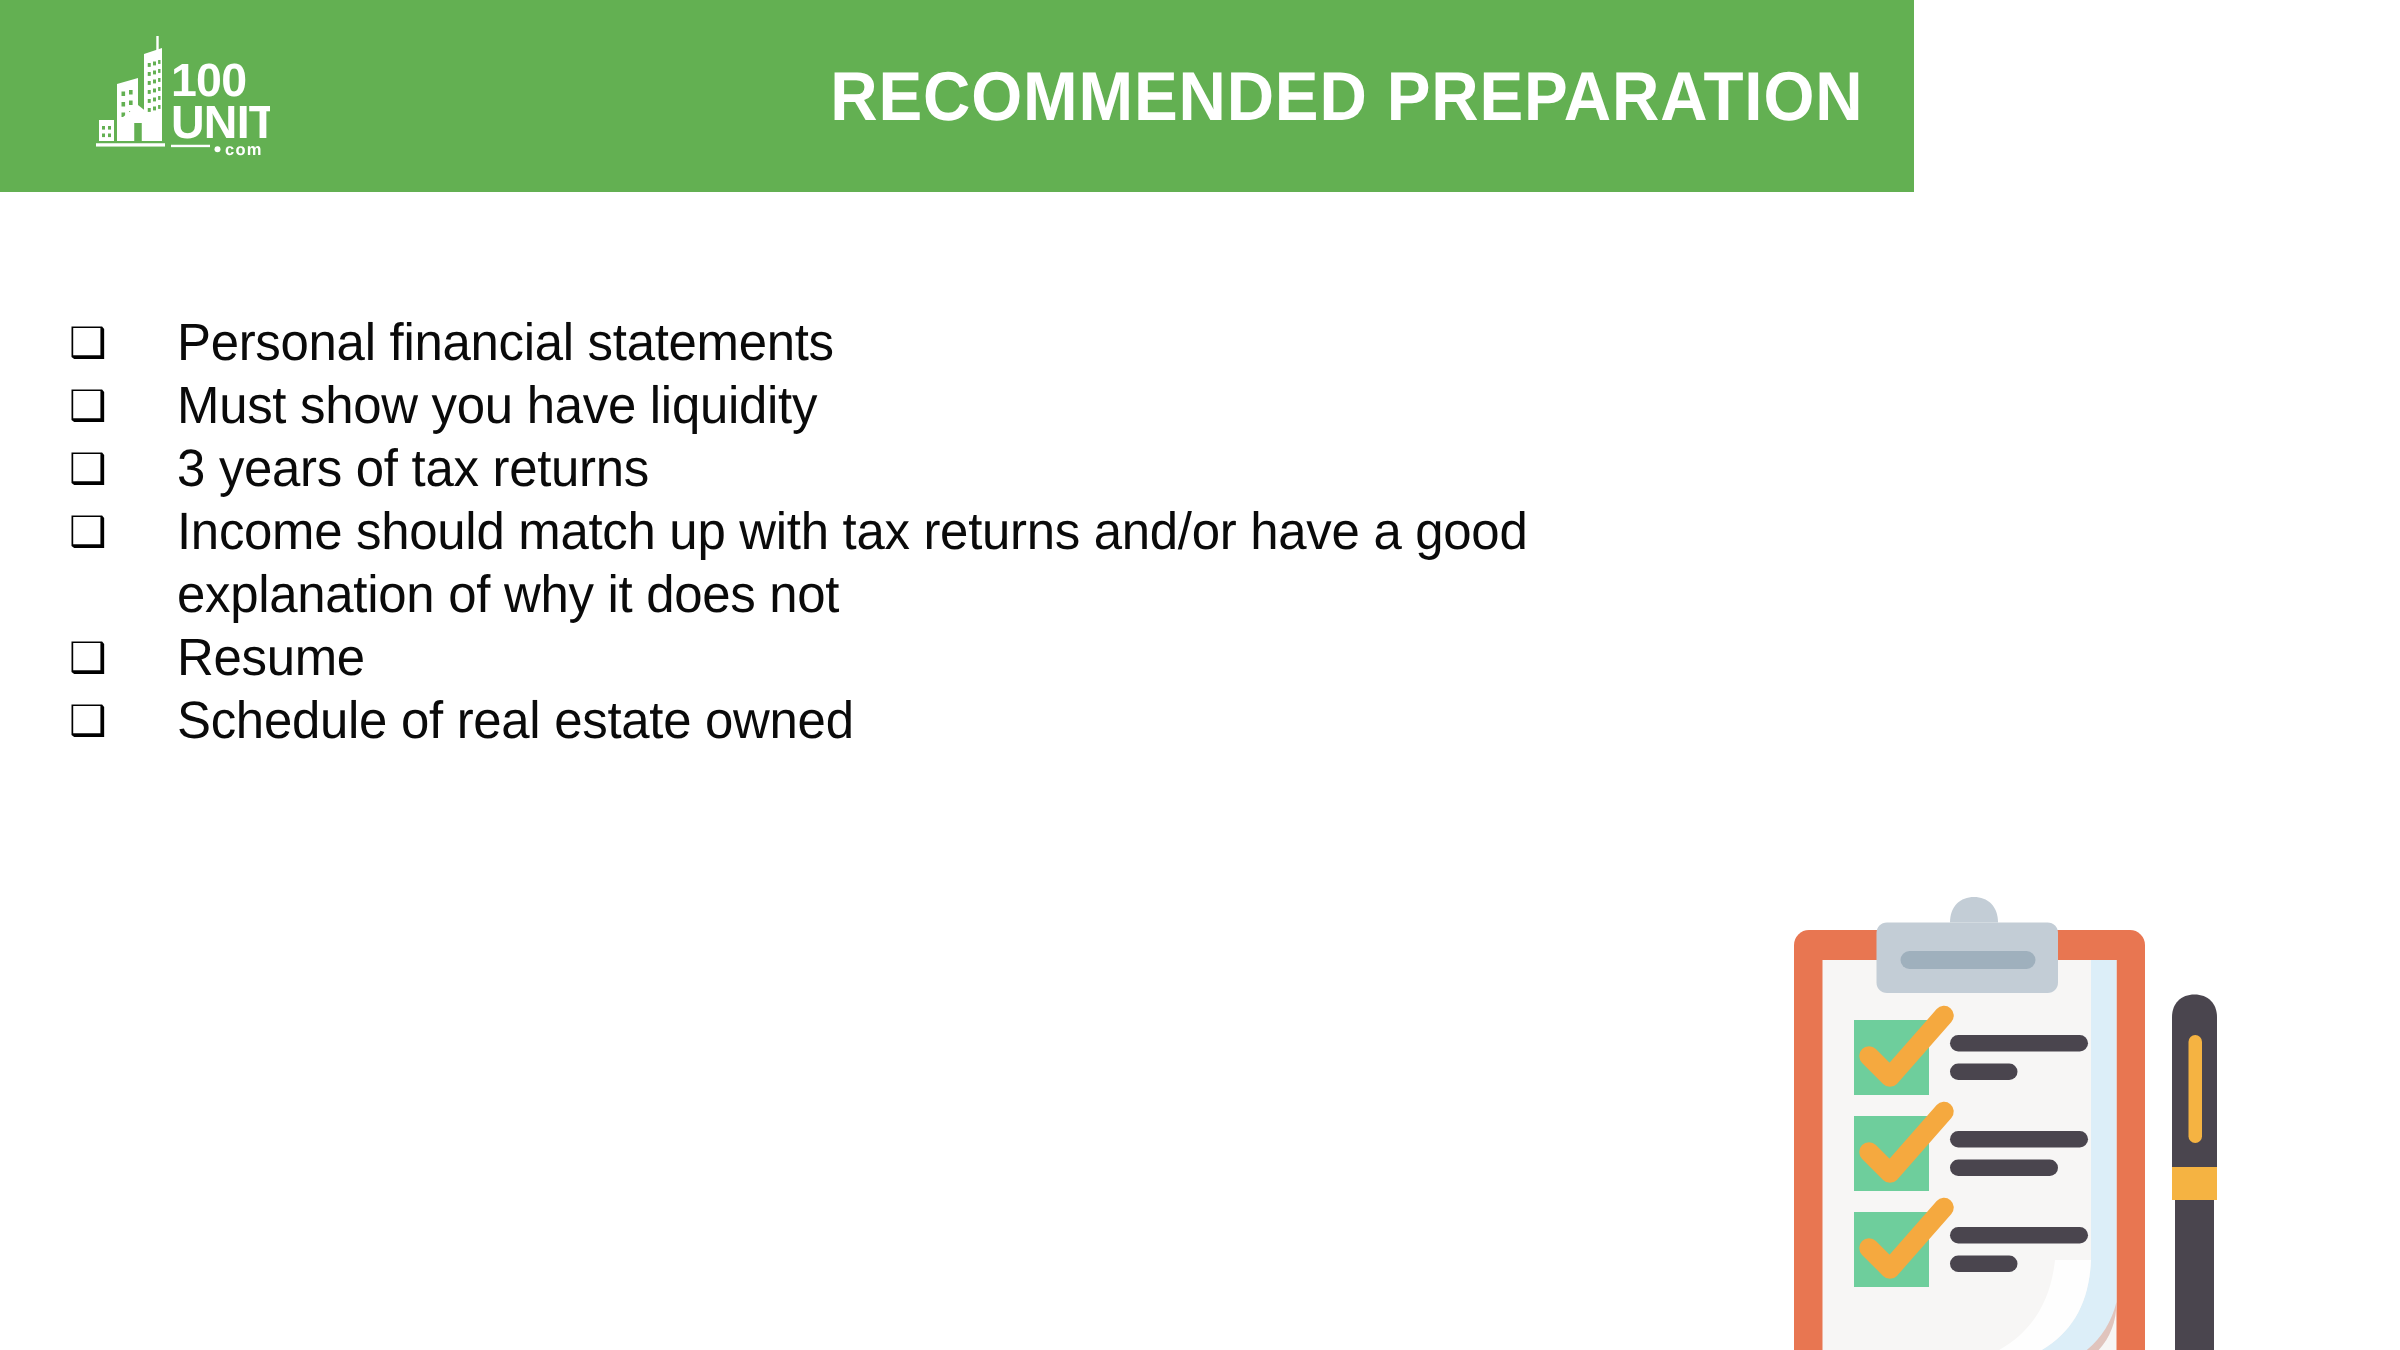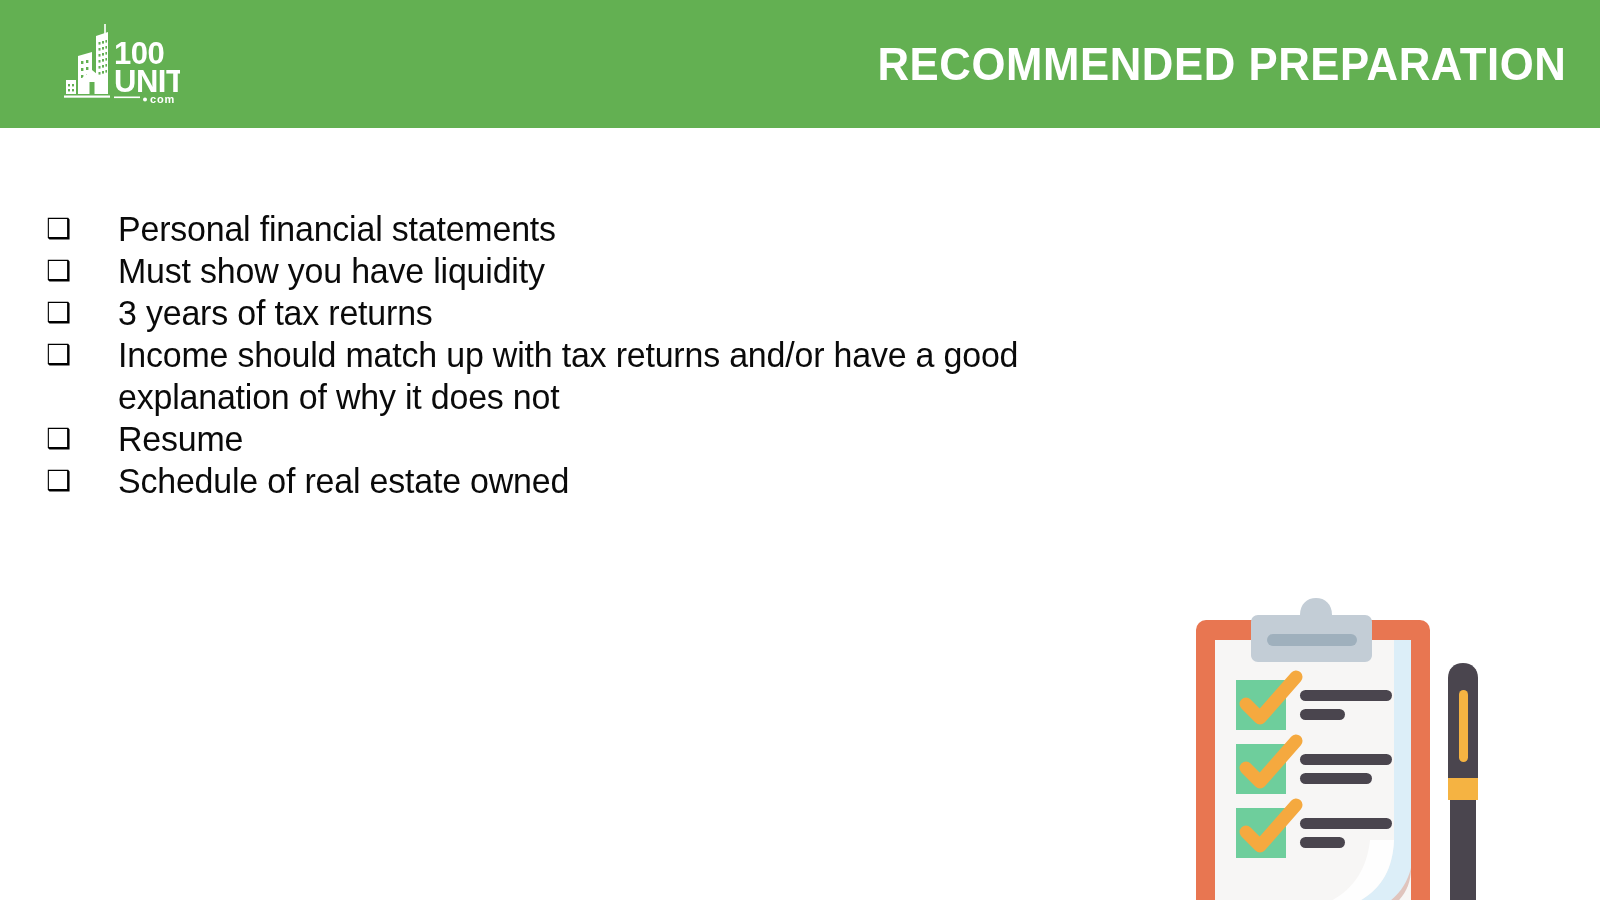--- a/index.html
+++ b/index.html
@@ -13,21 +13,21 @@
     font-family: "Liberation Sans", sans-serif;
     overflow: hidden;
     position: relative;
   }
 
   
   .header-bar {
     position: absolute;
     top: 0;
     left: 0;
-    width: 1600px;
+    width: 1276px;
     height: 128px;
     background: #63b052;
     display: flex;
     align-items: center;
     justify-content: space-between;
     box-sizing: border-box;
     padding: 0 30px 0 60px;
     text-align: center;
   }
 

